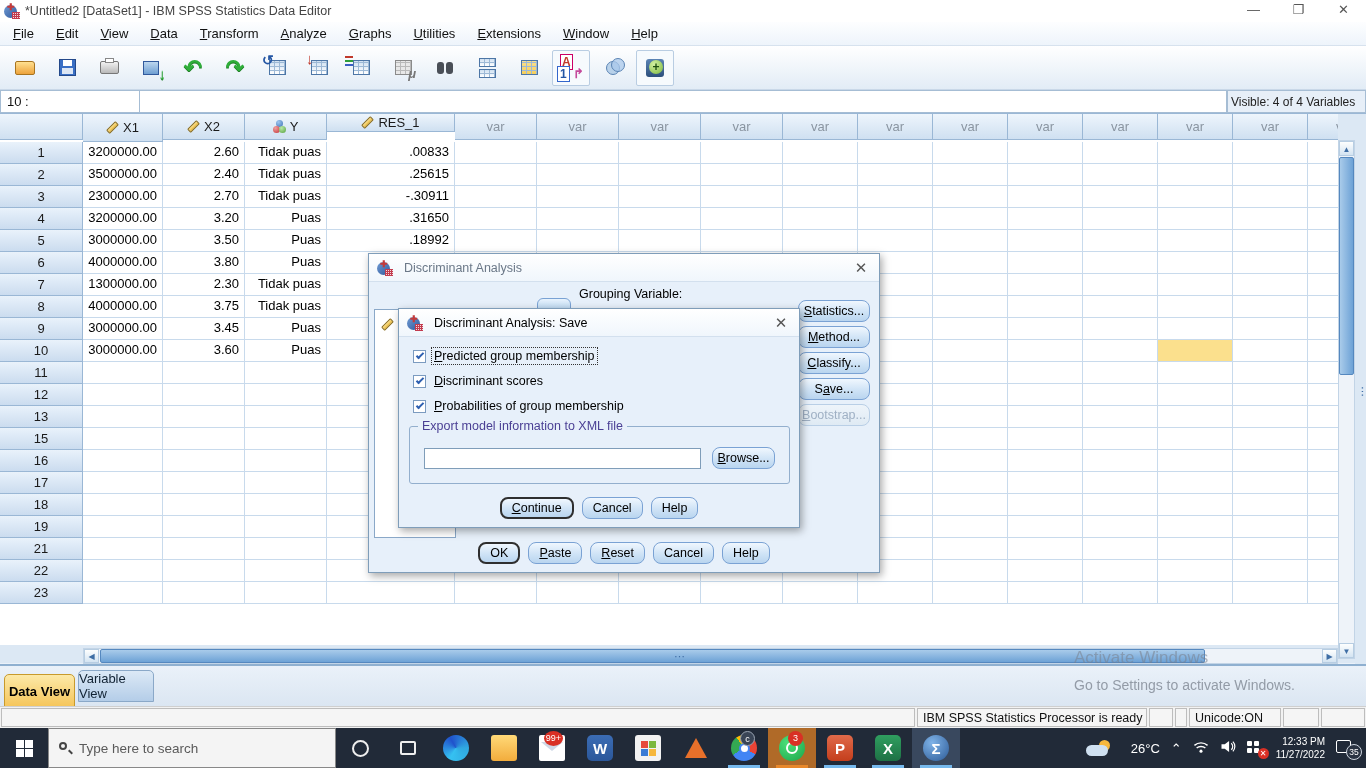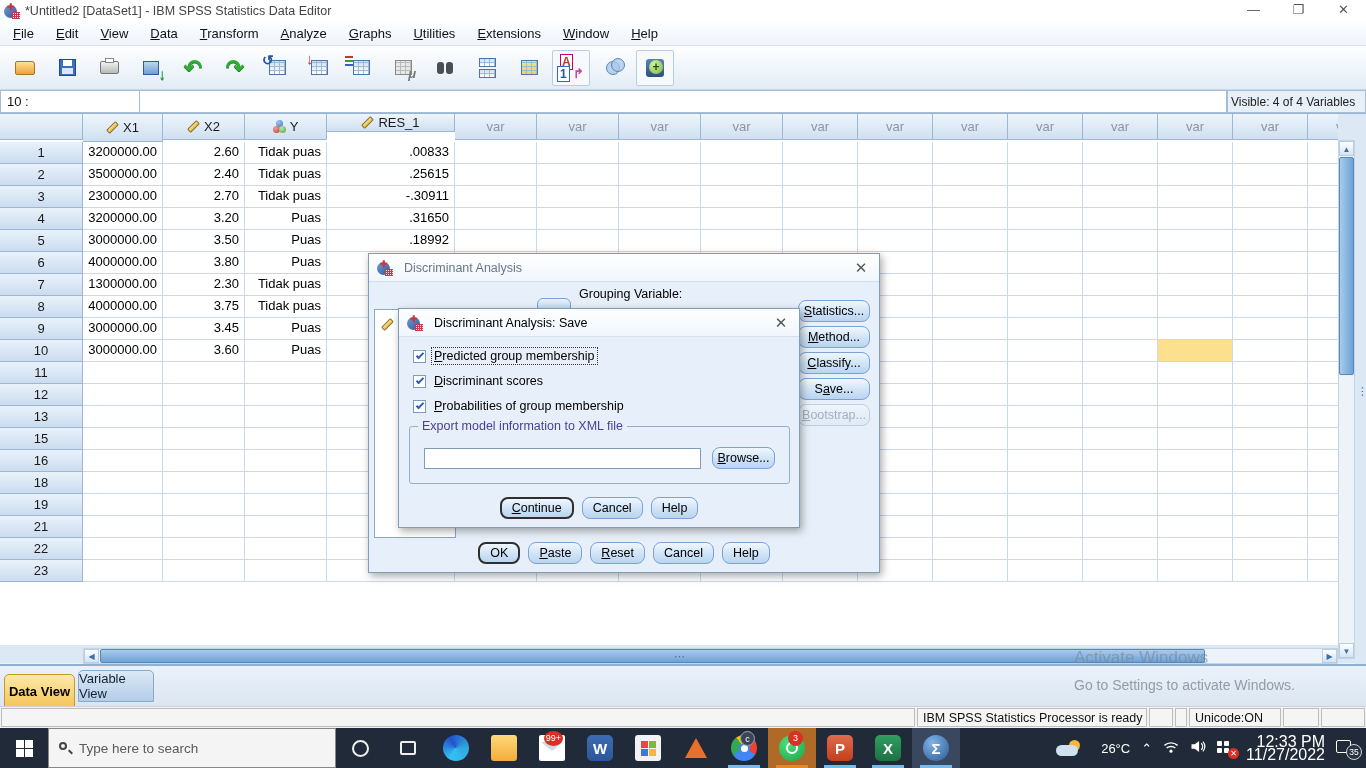--- a/index.html
+++ b/index.html
@@ -127,21 +127,21 @@
   .badge { position:absolute; background:#d93025; color:#fff; border-radius:50%; font-size:9px; min-width:15px; height:15px; line-height:15px; text-align:center; right:13px; top:3px; padding:0 2px; }
   .badge.gray { background:#3a4556; border:1px solid #9aa4b2; }
   .appic { width:26px; height:26px; border-radius:5px; display:flex; align-items:center; justify-content:center; font-weight:bold; font-size:15px; color:#fff; }
   .tray { margin-left:auto; display:flex; align-items:center; gap:11px; padding-right:10px; }
   .tray .weather { display:flex; align-items:center; gap:19px; }
   .cloud { position:relative; width:26px; height:16px; }
   .cloud .sun { position:absolute; right:2px; top:0; width:11px; height:11px; border-radius:50%; background:#f6b73c; }
   .cloud .puff { position:absolute; left:0; bottom:0; width:22px; height:11px; border-radius:7px; background:#cfe0f0; }
   .tray .temp { font-size:13px; }
   .tray .chev { font-size:13px; color:#fff; }
-  .clock { text-align:right; font-size:16px; line-height:13px; }
+  .clock { text-align:right; font-size:10px; line-height:13px; }
   .noticon { position:relative; width:20px; height:18px; }
   .noticon .box { position:absolute; left:0; top:1px; width:15px; height:13px; border:1.5px solid #fff; border-radius:2px; }
   .noticon .cnt { position:absolute; right:-6px; bottom:-3px; width:16px; height:16px; border-radius:50%; background:#2a3342; border:1px solid #cfd6e0; font-size:8.5px; text-align:center; line-height:14px; }
   .castic { position:relative; width:18px; height:14px; }
   .castic .dots { display:grid; grid-template-columns:5px 5px; gap:2px; }
   .castic .dots i { width:5px; height:5px; background:#fff; border-radius:1px; }
   .castic .x { position:absolute; right:-4px; bottom:-4px; width:11px; height:11px; background:#d93025; border-radius:50%; color:#fff; font-size:8px; line-height:11px; text-align:center; }
 </style>
 </head>
 <body>
@@ -569,20 +569,39 @@
           <div class="gcell data" style="width: 75px; height: 22px;"></div>
           <div class="gcell data" style="width: 75px; height: 22px;"></div>
           <div class="gcell data" style="width: 75px; height: 22px;"></div>
           <div class="gcell data" style="width: 75px; height: 22px;"></div>
           <div class="gcell data" style="width: 75px; height: 22px;"></div>
           <div class="gcell data" style="width: 75px; height: 22px;"></div>
           <div class="gcell data" style="width: 75px; height: 22px;"></div>
           <div class="gcell data" style="width: 75px; height: 22px;"></div>
         </div>
         <div class="grid-row">
+          <div class="gcell rowh" style="width: 83px; height: 22px;">17</div>
+          <div class="gcell data" style="width: 80px; height: 22px;"></div>
+          <div class="gcell data" style="width: 82px; height: 22px;"></div>
+          <div class="gcell data" style="width: 82px; height: 22px;"></div>
+          <div class="gcell data" style="width: 128px; height: 22px;"></div>
+          <div class="gcell data" style="width: 82px; height: 22px;"></div>
+          <div class="gcell data" style="width: 82px; height: 22px;"></div>
+          <div class="gcell data" style="width: 82px; height: 22px;"></div>
+          <div class="gcell data" style="width: 82px; height: 22px;"></div>
+          <div class="gcell data" style="width: 75px; height: 22px;"></div>
+          <div class="gcell data" style="width: 75px; height: 22px;"></div>
+          <div class="gcell data" style="width: 75px; height: 22px;"></div>
+          <div class="gcell data" style="width: 75px; height: 22px;"></div>
+          <div class="gcell data" style="width: 75px; height: 22px;"></div>
+          <div class="gcell data" style="width: 75px; height: 22px;"></div>
+          <div class="gcell data" style="width: 75px; height: 22px;"></div>
+          <div class="gcell data" style="width: 75px; height: 22px;"></div>
+        </div>
+        <div class="grid-row">
           <div class="gcell rowh" style="width: 83px; height: 22px;">18</div>
           <div class="gcell data" style="width: 80px; height: 22px;"></div>
           <div class="gcell data" style="width: 82px; height: 22px;"></div>
           <div class="gcell data" style="width: 82px; height: 22px;"></div>
           <div class="gcell data" style="width: 128px; height: 22px;"></div>
           <div class="gcell data" style="width: 82px; height: 22px;"></div>
           <div class="gcell data" style="width: 82px; height: 22px;"></div>
           <div class="gcell data" style="width: 82px; height: 22px;"></div>
           <div class="gcell data" style="width: 82px; height: 22px;"></div>
           <div class="gcell data" style="width: 75px; height: 22px;"></div>

